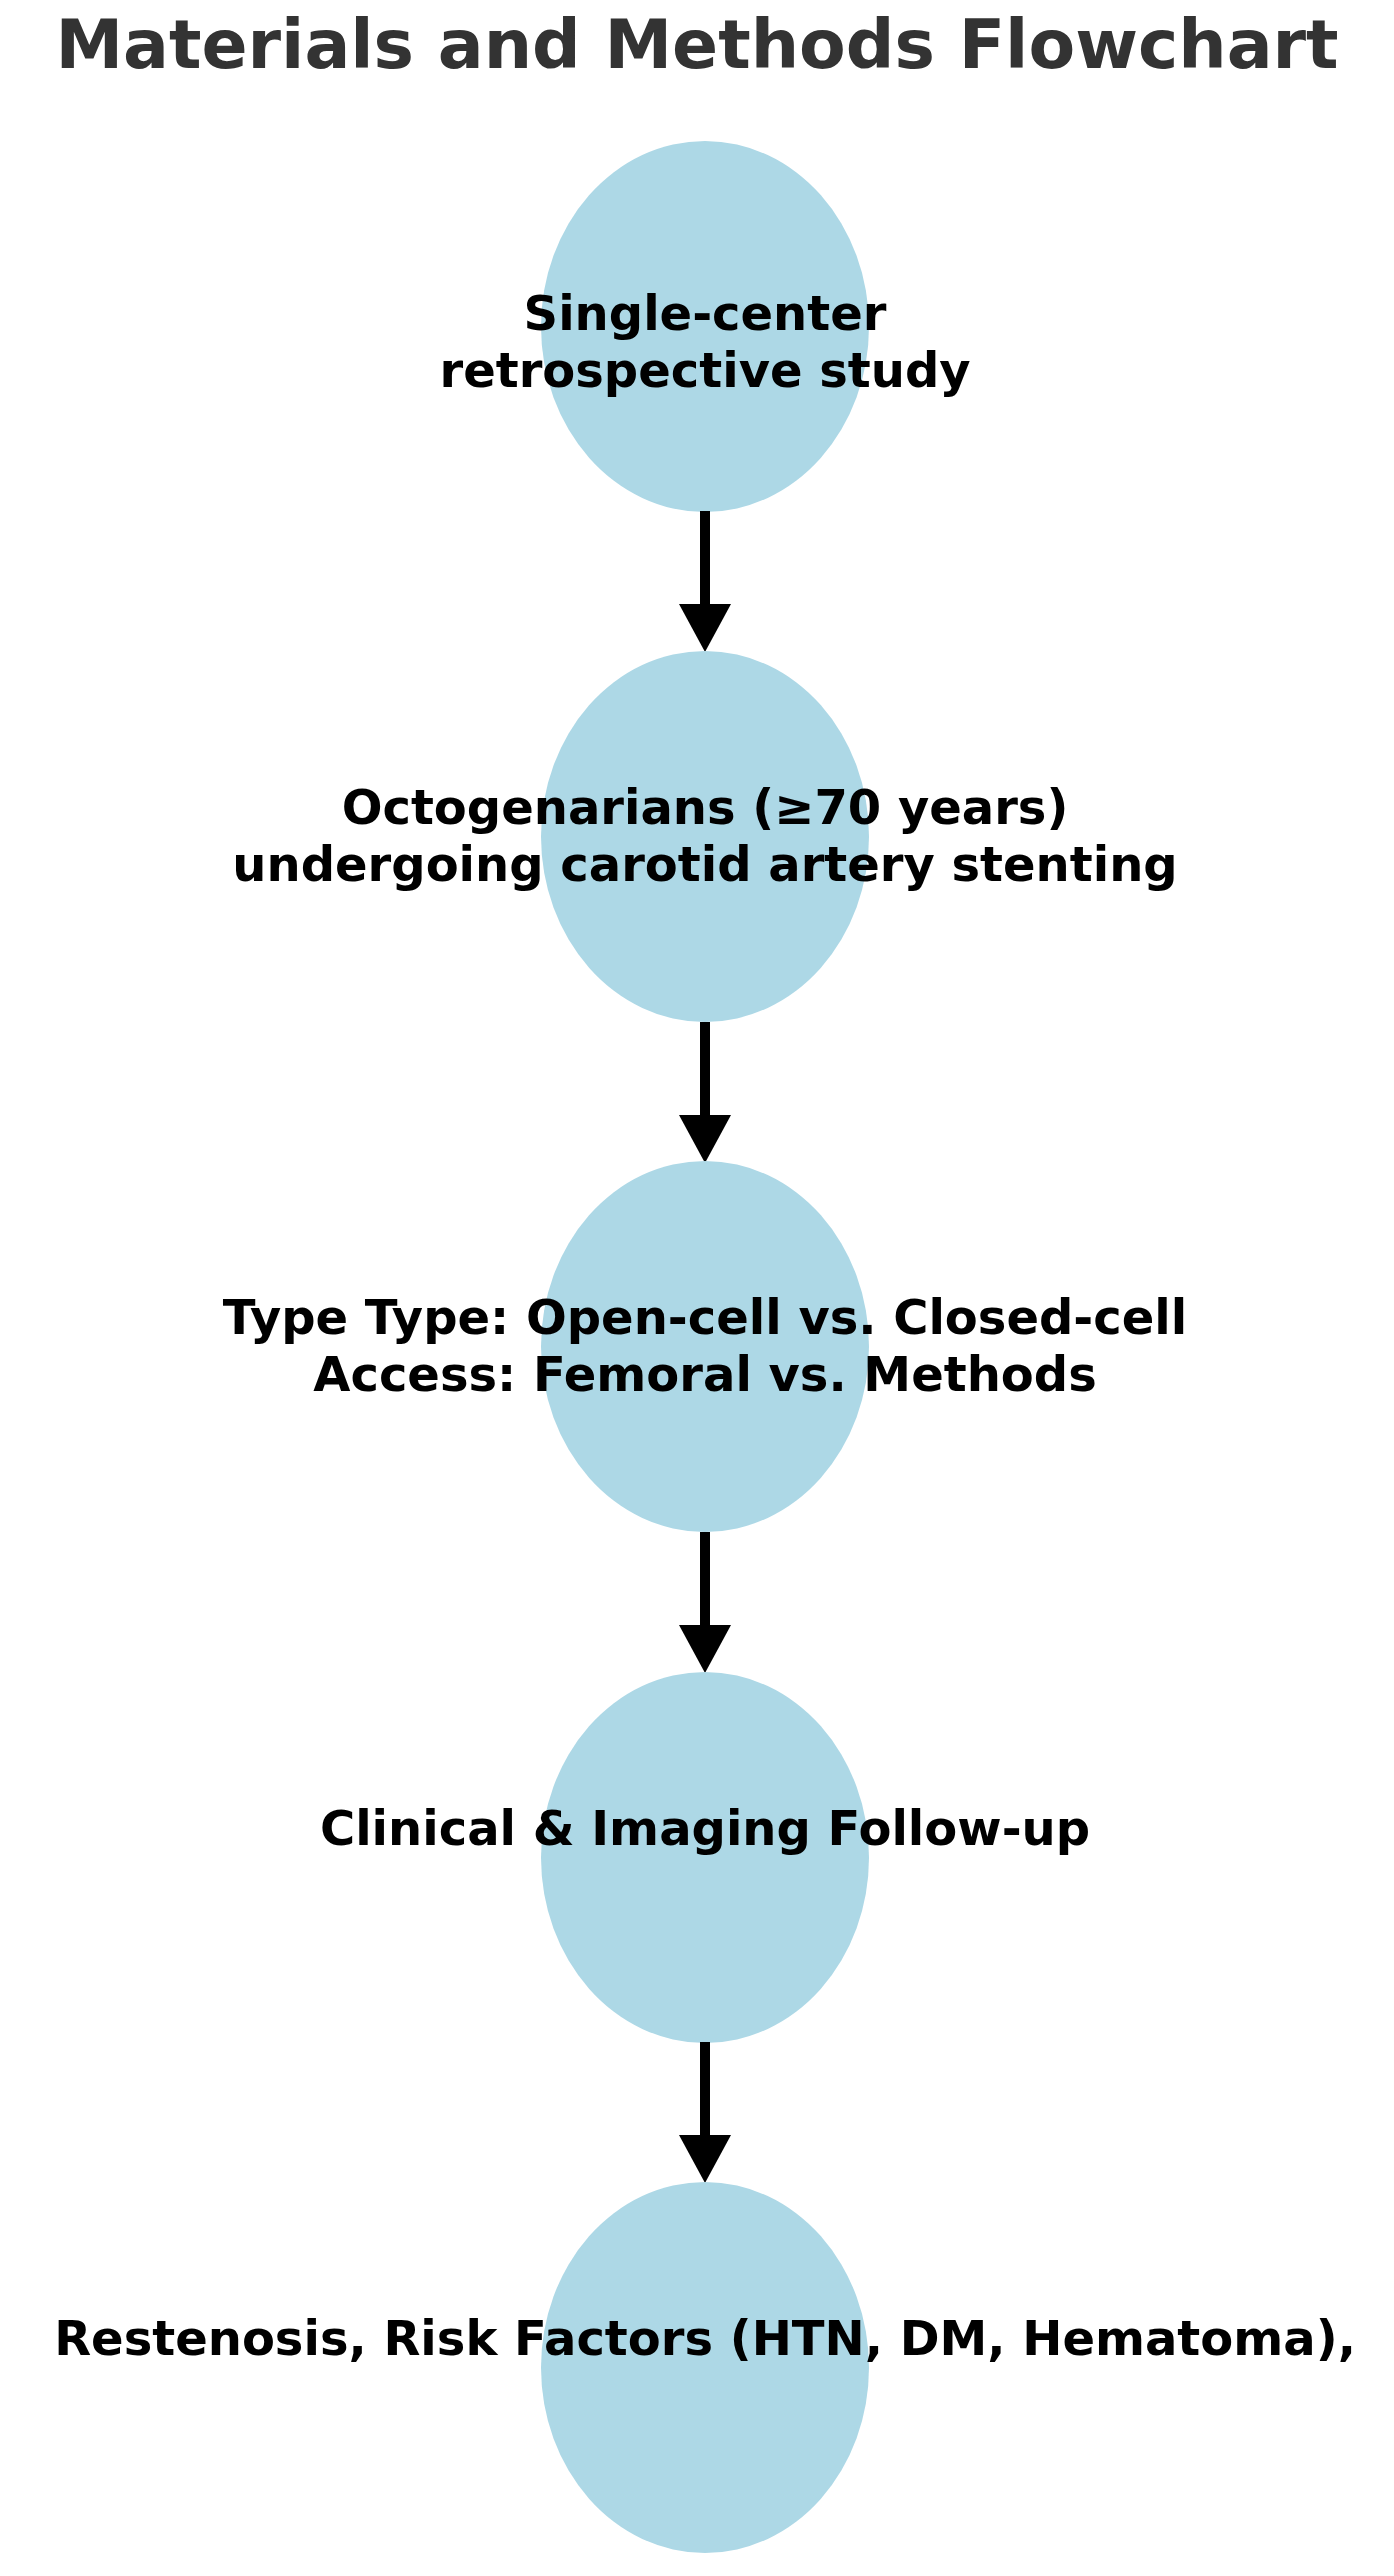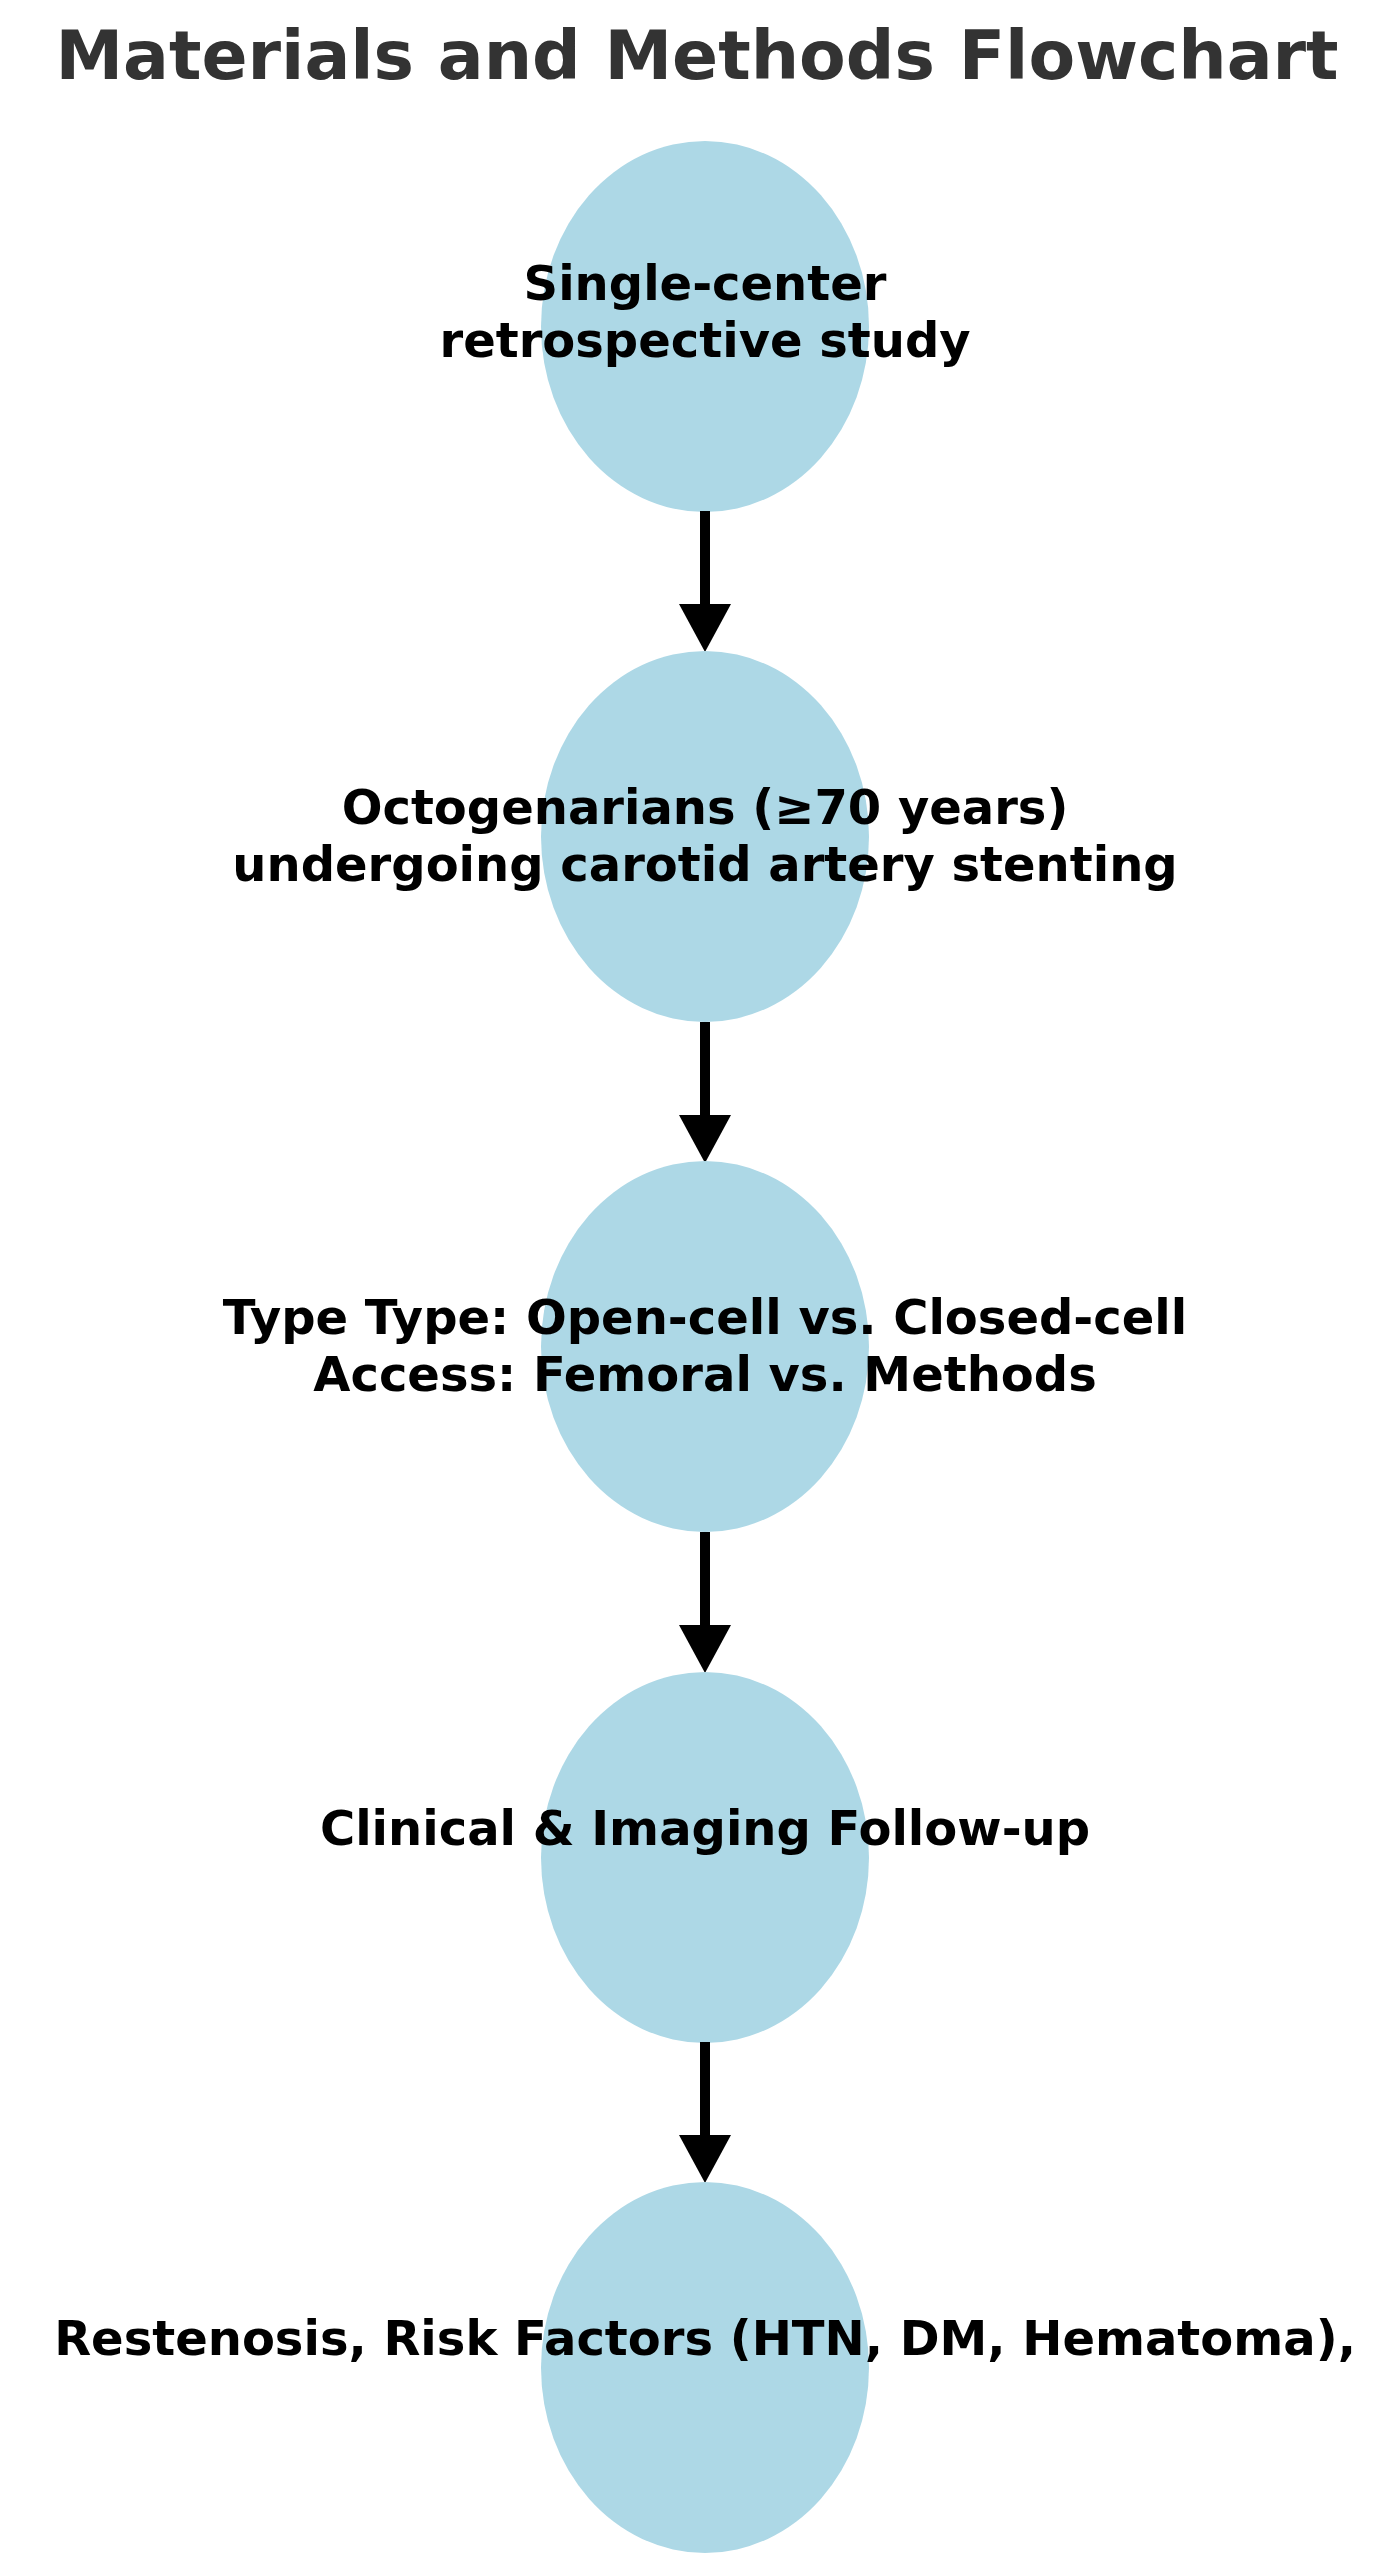--- a/index.html
+++ b/index.html
@@ -14,21 +14,21 @@
   .canvas {
     position: relative;
     width: 1394px;
     height: 2576px;
     background: var(--background);
     font-family: "DejaVu Sans", "Liberation Sans", sans-serif;
     overflow: hidden;
   }
   .title {
     position: absolute;
-    top: 16px;
+    top: 5px;
     left: 0;
     width: 100%;
     text-align: center;
     font-size: 68px;
     font-weight: bold;
     color: var(--title-text);
     letter-spacing: 0px;
     white-space: nowrap;
   }
   .ellipse {
@@ -73,21 +73,21 @@
   }
 </style>
 </head>
 <body>
 
 <div class="canvas">
 
   <div class="title">Materials and Methods Flowchart</div>
 
   <div class="ellipse" style="top:141px;"></div>
-  <div class="node-text" style="top:255px;">
+  <div class="node-text" style="top:285px;">
     <div>Single-center</div>
     <div>retrospective study</div>
   </div>
 
   <div class="arrow" style="top:511px;">
     <div class="arrow-shaft"></div>
     <div class="arrow-head"></div>
   </div>
 
   <div class="ellipse" style="top:651px;"></div>

